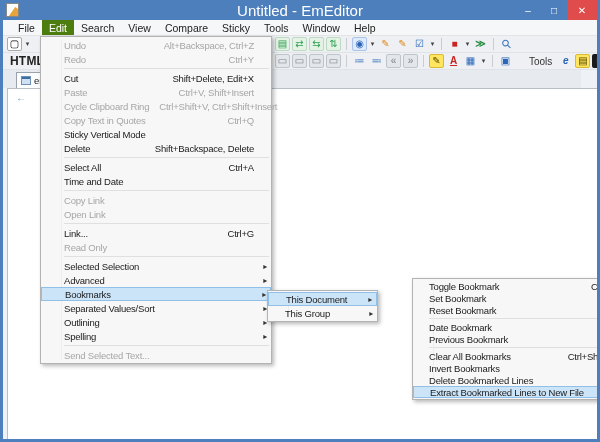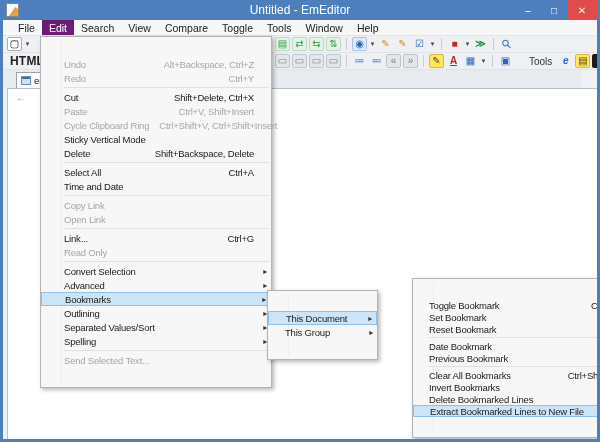--- a/index.html
+++ b/index.html
@@ -5,28 +5,28 @@
   * { margin:0; padding:0; box-sizing:border-box; }
   html,body { width:600px; height:442px; font-family:"Liberation Sans", sans-serif; }
   #win {
     position:relative; width:600px; height:442px; background:#eef1f5; overflow:hidden;
     border-left:3px solid #4d7fbd; border-right:3px solid #4d7fbd; border-bottom:3px solid #4d7fbd;
   }
   
   #titlebar { position:absolute; left:0; top:0; right:0; height:20px; background:#4d7fbd; display:flex; align-items:center; }
   #app-icon { width:13px; height:14px; background:#fdfdfd; margin-left:3px; border:1px solid #888; position:relative; overflow:hidden; }
   #app-icon::after { content:""; position:absolute; right:0; bottom:0; width:8px; height:11px; background:#e8a33d; transform:rotate(35deg) translate(3px,2px); }
-  #title { position:absolute; left:0; right:0; text-align:center; color:#ffffff; font-size:12px; pointer-events:none; }
+  #title { position:absolute; left:0; right:0; text-align:center; color:#ffffff; font-size:15px; pointer-events:none; }
   #wincontrols { margin-left:auto; display:flex; height:100%; align-items:stretch; z-index:2; }
   .wbtn { width:26px; display:flex; align-items:center; justify-content:center; color:#ffffff; font-size:10px; }
   .wbtn.close { background:#e04c4c; width:30px; }
   
   #menubar { position:absolute; left:0; top:20px; right:0; height:16px; background:#f6f7f8; border-bottom:1px solid #e2e4e6; display:flex; align-items:stretch; padding-left:8px; font-size:10.5px; color:#222; }
   .mb-item { display:flex; align-items:center; padding:0 7px; }
-  .mb-item.active { background:#701a75; color:#ffffff; }
+  .mb-item.active { background:#4d7c0f; color:#ffffff; }
   
   .tb { position:absolute; left:0; right:0; background:#eef0f3; border-bottom:1px solid #e0e3e7; }
   #tb1 { top:36px; height:17px; }
   #tb2 { top:53px; height:17px; }
   .tb-left { position:absolute; left:4px; top:0; height:16px; display:flex; align-items:center; gap:2px; }
   .tb-right { position:absolute; left:272px; top:0; height:16px; display:flex; align-items:center; gap:2px; }
   .ticon { width:15px; height:14px; display:flex; align-items:center; justify-content:center; font-size:10px; line-height:14px; border-radius:2px; }
   .dd { width:7px; font-size:7px; color:#444; display:flex; align-items:center; justify-content:center; }
   .dd::after { content:"▾"; }
   .tsep { width:1px; height:12px; background:#c9cdd2; margin:0 3px; }
@@ -45,21 +45,21 @@
   #syntax-label { font-size:12px; color:#222; font-weight:bold; letter-spacing:0.2px; padding-left:3px; }
   
   #tabbar { position:absolute; left:0; top:70px; right:16px; height:18px; background:#e7eaee; display:flex; align-items:flex-end; padding-left:13px; }
   #tab { height:16px; width:62px; background:#fbfcfd; border:1px solid #9aa2ac; border-bottom:none; display:flex; align-items:center; gap:3px; padding:0 4px; font-size:9.5px; color:#222; }
   #tab-icon { width:10px; height:9px; background:#cfe0f2; border:1px solid #6f8fb5; position:relative; }
   #tab-icon::after { content:""; position:absolute; left:0; top:0; right:0; height:2px; background:#3a6ea5; }
   
   #editor { position:absolute; left:4px; top:88px; right:0; bottom:0; background:#ffffff; border-left:1px solid #b9bec5; border-top:1px solid #b9bec5; }
   #eol-mark { position:absolute; left:8px; top:3px; color:#5aa0d8; font-size:10px; }
   
-  .menu { position:absolute; background:#f7f7f7; border:1px solid #b3b3b3; box-shadow:2px 2px 4px rgba(0,0,0,0.28); padding:20px 0; font-size:9.5px; letter-spacing:-0.2px; color:#1a1a1a; }
+  .menu { position:absolute; background:#f7f7f7; border:1px solid #b3b3b3; box-shadow:2px 2px 4px rgba(0,0,0,0.28); padding:1px 0; font-size:9.5px; letter-spacing:-0.2px; color:#1a1a1a; }
   .menu::before { content:""; position:absolute; left:20px; top:3px; bottom:3px; width:1px; background:#ededed; }
   #edit-menu { left:37px; top:36px; width:232px; z-index:30; }
   #submenu-this { left:264px; top:290px; width:111px; z-index:31; }
   #submenu-bm { left:373px; top:278px; width:222px; z-index:32;margin-left:36px; }
   .mi { position:relative; display:flex; align-items:center; height:14px; padding:0 12px 0 23px; white-space:nowrap; }
   #submenu-this .mi { height:14px; padding-left:17px; }
   #submenu-bm .mi { height:12px; padding-left:16px; }
   .mi .sc { margin-left:auto; padding-left:10px; }
   #edit-menu .mi .sc { padding-right:5px; }
   .mi.dis { color:#a6a6a6; }
@@ -82,21 +82,21 @@
       <div class="wbtn close">✕</div>
     </div>
   </div>
 
   <div id="menubar">
     <div class="mb-item">File</div>
     <div class="mb-item active">Edit</div>
     <div class="mb-item">Search</div>
     <div class="mb-item">View</div>
     <div class="mb-item">Compare</div>
-    <div class="mb-item">Toggle</div>
+    <div class="mb-item">Sticky</div>
     <div class="mb-item">Tools</div>
     <div class="mb-item">Window</div>
     <div class="mb-item">Help</div>
   </div>
 
   <div class="tb" id="tb1">
     <div class="tb-left">
       <span class="ticon" style="background:#fff;border:1px solid #aaa;">▢</span>
       <span class="dd"></span>
     </div>
@@ -166,30 +166,34 @@
         <span>Undo</span>
         <span class="sc">Alt+Backspace, Ctrl+Z</span>
       </div>
     <div class="mi dis">
         <span>Redo</span>
         <span class="sc">Ctrl+Y</span>
       </div>
     <div class="msep"></div>
     <div class="mi">
         <span>Cut</span>
-        <span class="sc">Shift+Delete, Ctrl+X</span>
+        <span class="sc">Shift+Delete, Edit+X</span>
       </div>
     <div class="mi dis">
         <span>Paste</span>
         <span class="sc">Ctrl+V, Shift+Insert</span>
       </div>
     <div class="mi dis">
         <span>Cycle Clipboard Ring</span>
         <span class="sc">Ctrl+Shift+V, Ctrl+Shift+Insert</span>
       </div>
+    <div class="mi dis">
+        <span>Copy Text in Quotes</span>
+        <span class="sc">Ctrl+Q</span>
+      </div>
     <div class="mi">
         <span>Sticky Vertical Mode</span>
       </div>
     <div class="mi">
         <span>Delete</span>
         <span class="sc">Shift+Backspace, Delete</span>
       </div>
     <div class="msep"></div>
     <div class="mi">
         <span>Select All</span>
@@ -208,33 +212,33 @@
     <div class="msep"></div>
     <div class="mi">
         <span>Link...</span>
         <span class="sc">Ctrl+G</span>
       </div>
     <div class="mi dis">
         <span>Read Only</span>
       </div>
     <div class="msep"></div>
     <div class="mi sub">
-        <span>Convert Selection</span>
+        <span>Selected Selection</span>
       </div>
     <div class="mi sub">
         <span>Advanced</span>
       </div>
     <div class="mi sub hl">
         <span>Bookmarks</span>
       </div>
     <div class="mi sub">
+        <span>Separated Values/Sort</span>
+      </div>
+    <div class="mi sub">
         <span>Outlining</span>
-      </div>
-    <div class="mi sub">
-        <span>Separated Values/Sort</span>
       </div>
     <div class="mi sub">
         <span>Spelling</span>
       </div>
     <div class="msep"></div>
     <div class="mi dis">
         <span>Send Selected Text...</span>
       </div>
   </div>
 

